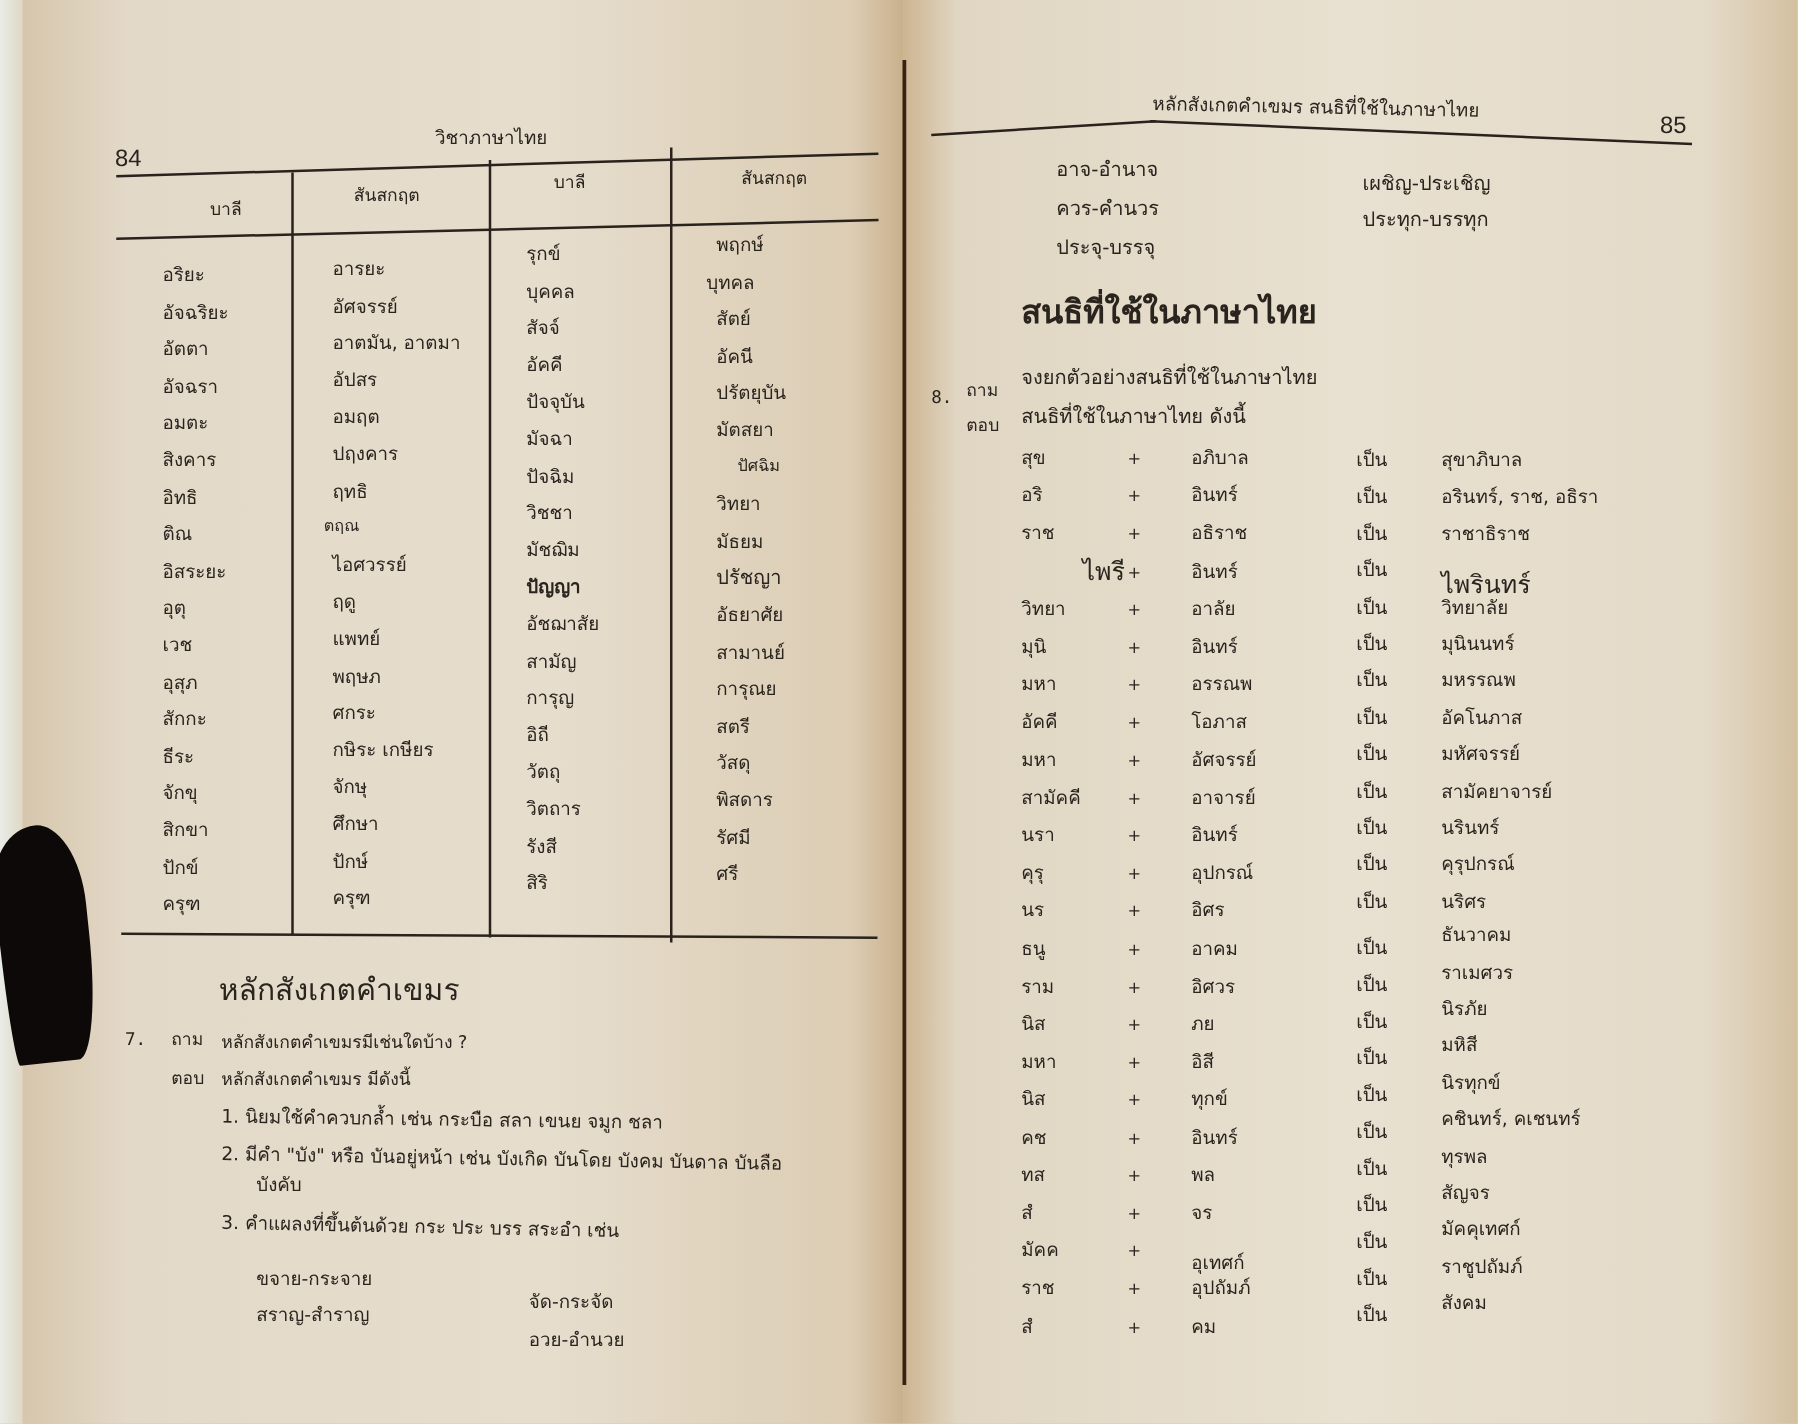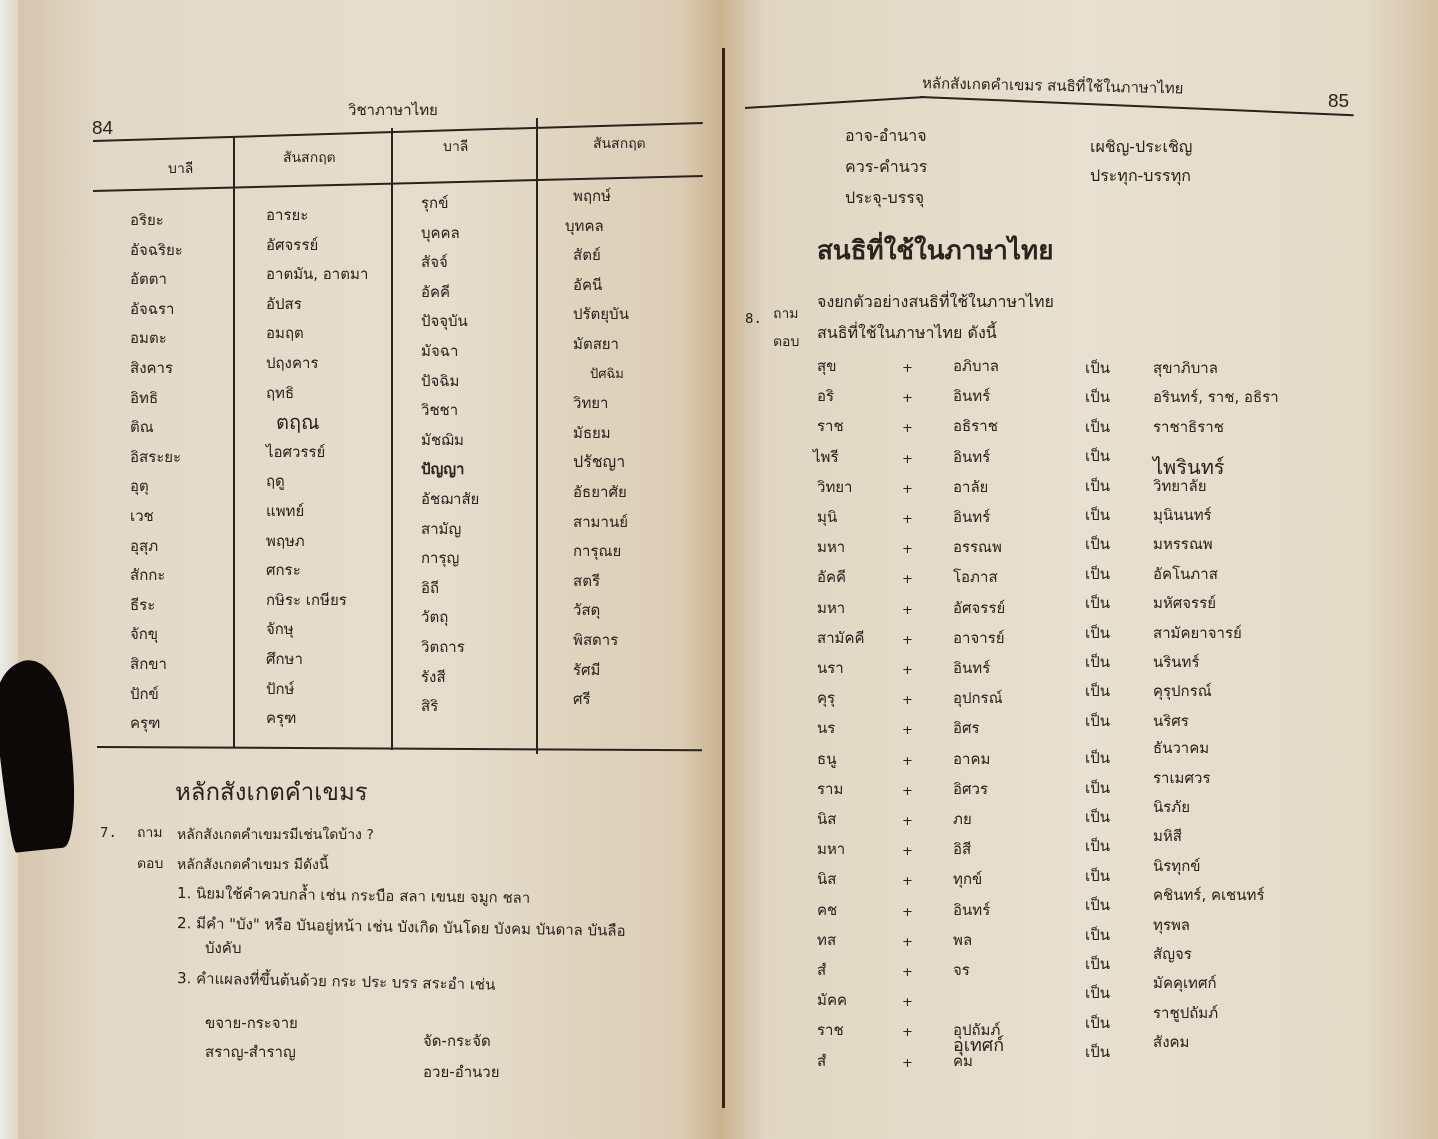--- a/index.html
+++ b/index.html
@@ -74,21 +74,21 @@
       <div class="txt" style="left: 130px; top: 713.2px; font-size: 15px;">ครุฑ</div>
     </div>
   <div id="tbl-col2">
       <div class="txt" style="left: 266px; top: 205px; font-size: 15px;">อารยะ</div>
       <div class="txt" style="left: 266px; top: 234.6px; font-size: 15px;">อัศจรรย์</div>
       <div class="txt" style="left: 266px; top: 264.2px; font-size: 15px;">อาตมัน, อาตมา</div>
       <div class="txt" style="left: 266px; top: 293.8px; font-size: 15px;">อัปสร</div>
       <div class="txt" style="left: 266px; top: 323.4px; font-size: 15px;">อมฤต</div>
       <div class="txt" style="left: 266px; top: 353px; font-size: 15px;">ปฤงคาร</div>
       <div class="txt" style="left: 266px; top: 382.6px; font-size: 15px;">ฤทธิ</div>
-      <div class="txt" style="left: 276px; top: 412.2px; font-size: 20px;">ตฤณ</div>
+      <div class="txt" style="left: 259px; top: 412.2px; font-size: 13px;">ตฤณ</div>
       <div class="txt" style="left: 266px; top: 441.8px; font-size: 15px;">ไอศวรรย์</div>
       <div class="txt" style="left: 266px; top: 471.4px; font-size: 15px;">ฤดู</div>
       <div class="txt" style="left: 266px; top: 501px; font-size: 15px;">แพทย์</div>
       <div class="txt" style="left: 266px; top: 530.6px; font-size: 15px;">พฤษภ</div>
       <div class="txt" style="left: 266px; top: 560.2px; font-size: 15px;">ศกระ</div>
       <div class="txt" style="left: 266px; top: 589.8px; font-size: 15px;">กษิระ  เกษียร</div>
       <div class="txt" style="left: 266px; top: 619.4px; font-size: 15px;">จักษุ</div>
       <div class="txt" style="left: 266px; top: 649px; font-size: 15px;">ศึกษา</div>
       <div class="txt" style="left: 266px; top: 678.6px; font-size: 15px;">ปักษ์</div>
       <div class="txt" style="left: 266px; top: 708.2px; font-size: 15px;">ครุฑ</div>
@@ -187,21 +187,21 @@
         <div class="txt" style="left: 1153px; top: 387.4px; font-size: 15px;">อรินทร์, ราช, อธิรา</div>
       </div>
       <div>
         <div class="txt" style="left: 817px; top: 416.4px; font-size: 15px;">ราช</div>
         <div class="txt" style="left: 902px; top: 418.4px; font-size: 13px;">+</div>
         <div class="txt" style="left: 953px; top: 416.4px; font-size: 15px;">อธิราช</div>
         <div class="txt" style="left: 1085px; top: 416.8px; font-size: 15px;">เป็น</div>
         <div class="txt" style="left: 1153px; top: 416.8px; font-size: 15px;">ราชาธิราช</div>
       </div>
       <div>
-        <div class="txt" style="left: 813px; top: 446.6px; font-size: 15px; text-align: center;">ไพรี</div>
+        <div class="txt" style="left: 866px; top: 446.6px; font-size: 20px; text-align: center;">ไพรี</div>
         <div class="txt" style="left: 902px; top: 448.6px; font-size: 13px;">+</div>
         <div class="txt" style="left: 953px; top: 446.6px; font-size: 15px;">อินทร์</div>
         <div class="txt" style="left: 1085px; top: 446.2px; font-size: 15px;">เป็น</div>
         <div class="txt" style="left: 1153px; top: 457px; font-size: 20px;">ไพรินทร์</div>
       </div>
       <div>
         <div class="txt" style="left: 817px; top: 476.8px; font-size: 15px;">วิทยา</div>
         <div class="txt" style="left: 902px; top: 478.8px; font-size: 13px;">+</div>
         <div class="txt" style="left: 953px; top: 476.8px; font-size: 15px;">อาลัย</div>
         <div class="txt" style="left: 1085px; top: 475.6px; font-size: 15px;">เป็น</div>
@@ -315,21 +315,21 @@
       <div>
         <div class="txt" style="left: 817px; top: 960px; font-size: 15px;">สํ</div>
         <div class="txt" style="left: 902px; top: 962px; font-size: 13px;">+</div>
         <div class="txt" style="left: 953px; top: 960px; font-size: 15px;">จร</div>
         <div class="txt" style="left: 1085px; top: 954px; font-size: 15px;">เป็น</div>
         <div class="txt" style="left: 1153px; top: 944px; font-size: 15px;">สัญจร</div>
       </div>
       <div>
         <div class="txt" style="left: 817px; top: 990.2px; font-size: 15px;">มัคค</div>
         <div class="txt" style="left: 902px; top: 992.2px; font-size: 13px;">+</div>
-        <div class="txt" style="left: 953px; top: 1035px; font-size: 18px;">อุเทศก์</div>
+        <div class="txt" style="left: 953px; top: 1000px; font-size: 15px;">อุเทศก์</div>
         <div class="txt" style="left: 1085px; top: 983.4px; font-size: 15px;">เป็น</div>
         <div class="txt" style="left: 1153px; top: 973.4px; font-size: 15px;">มัคคุเทศก์</div>
       </div>
       <div>
         <div class="txt" style="left: 817px; top: 1020.4px; font-size: 15px;">ราช</div>
         <div class="txt" style="left: 902px; top: 1022.4px; font-size: 13px;">+</div>
         <div class="txt" style="left: 953px; top: 1020.4px; font-size: 15px;">อุปถัมภ์</div>
         <div class="txt" style="left: 1085px; top: 1012.8px; font-size: 15px;">เป็น</div>
         <div class="txt" style="left: 1153px; top: 1002.8px; font-size: 15px;">ราชูปถัมภ์</div>
       </div>

